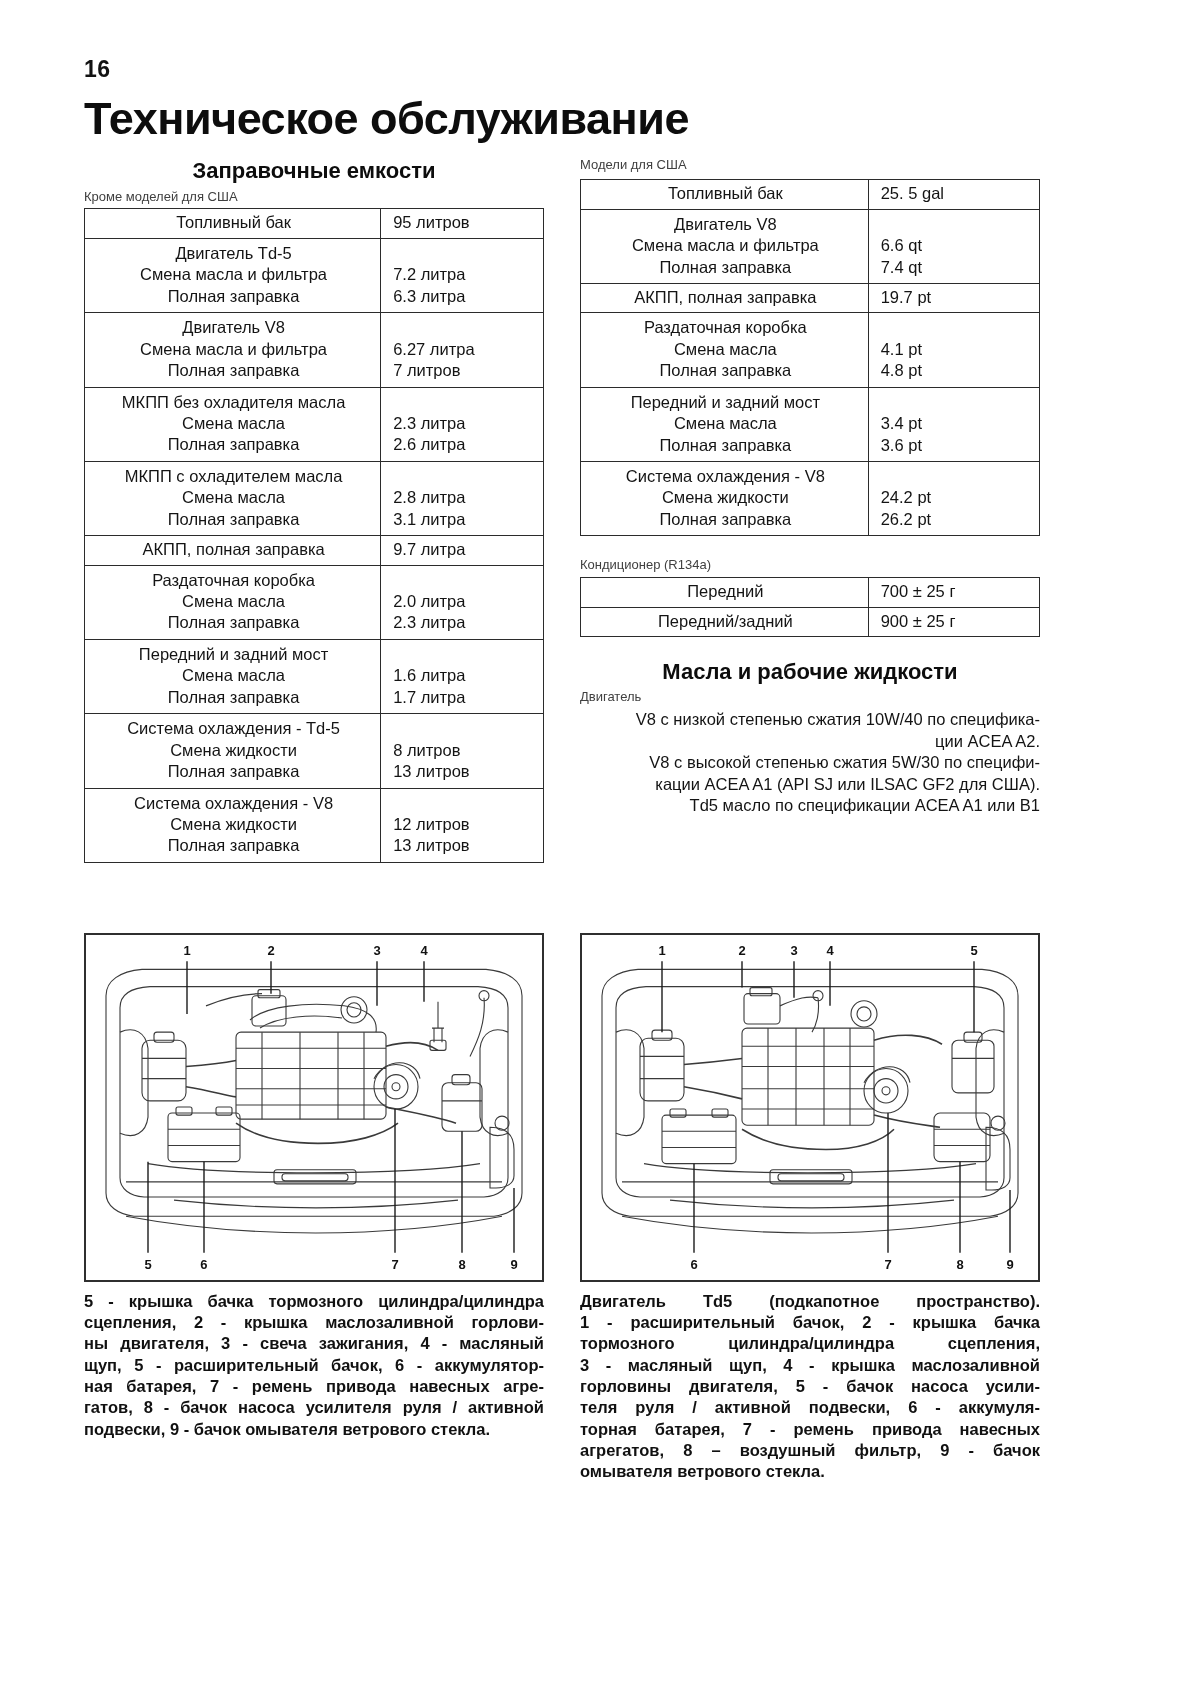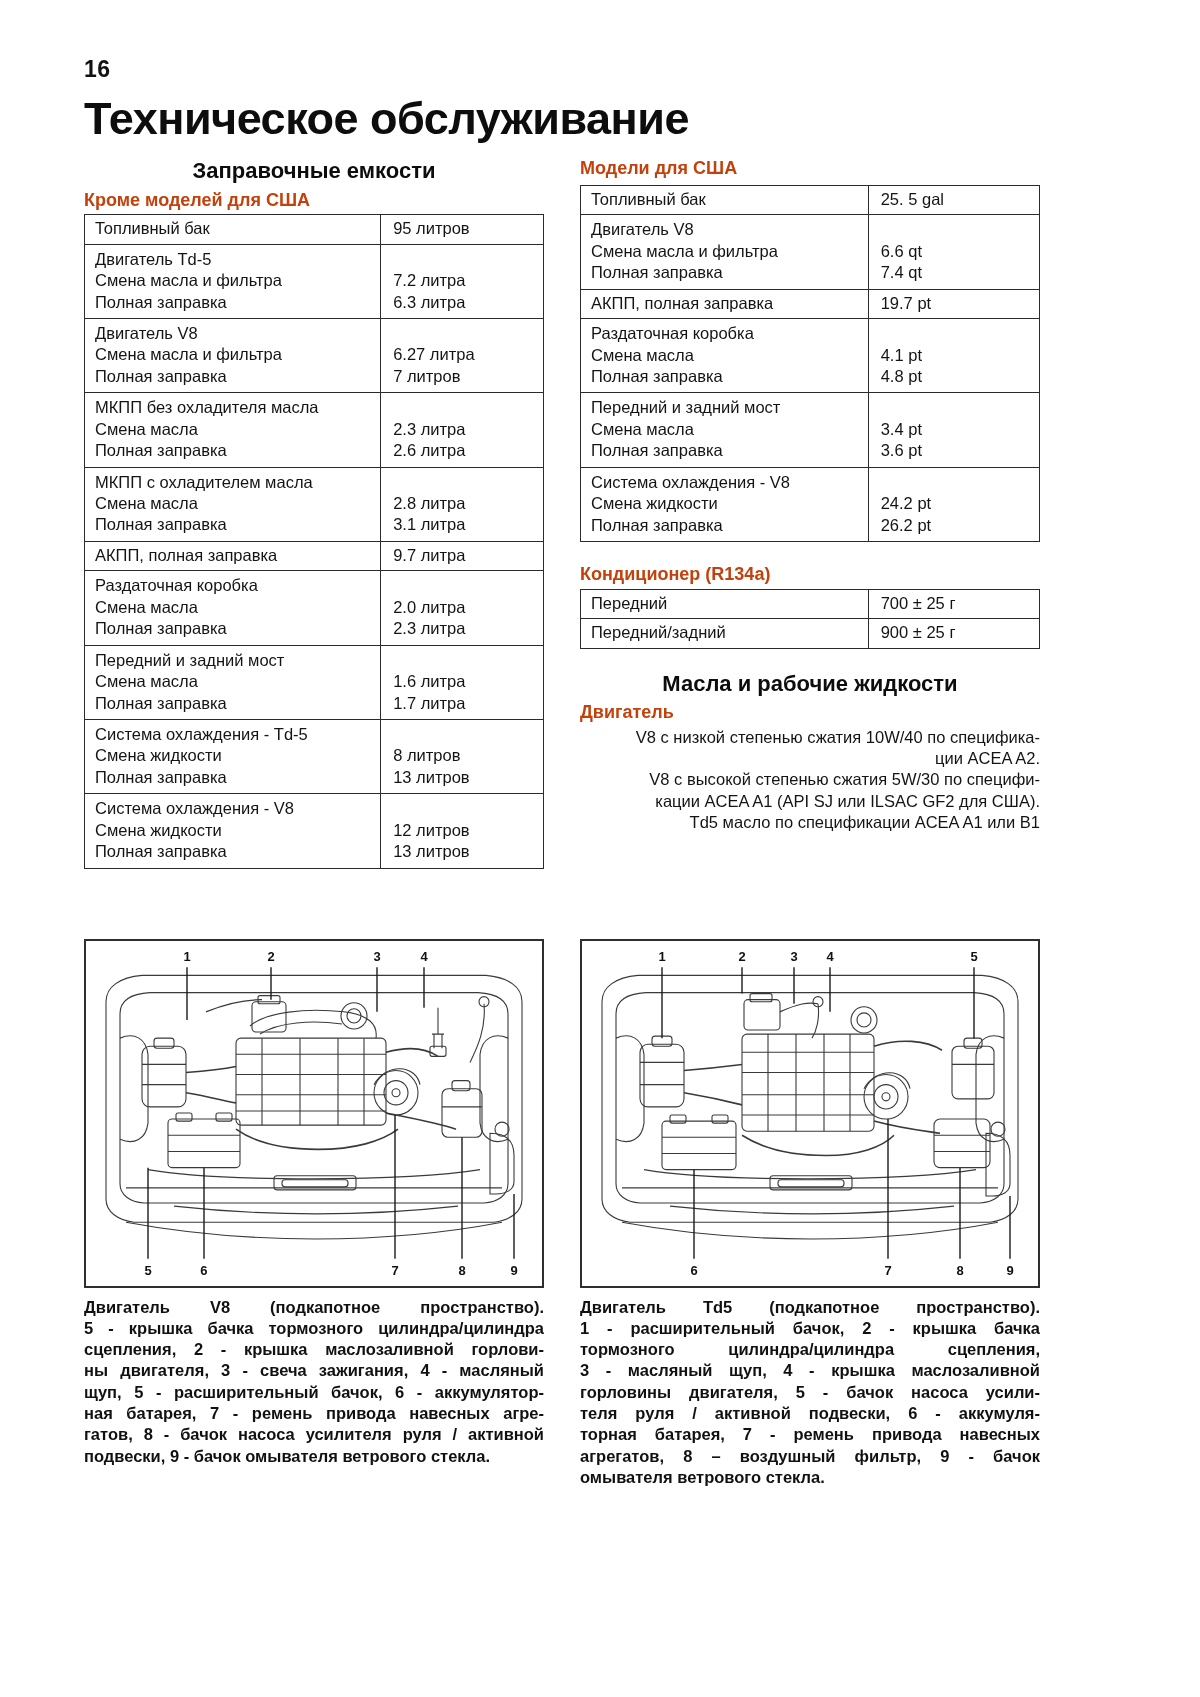--- a/index.html
+++ b/index.html
@@ -53,43 +53,43 @@
 
   h2.section-head {
     font-size: 22px;
     font-weight: bold;
     margin: 0 0 6px 0;
     line-height: 1.15;
     color: #0d0d0d;
     text-align: center;
   }
   h3.sub-head {
-    font-size: 18px;
-    font-weight: bold;
+    font-size: 13px;
+    font-weight: normal;
     margin: 0 0 6px 0;
     line-height: 1.15;
-    color: #c2410c;
+    color: #404040;
   }
   h3.sub-head.tight { margin-bottom: 4px; }
   .spacer-md { height: 22px; }
 
   table.spec {
     border-collapse: collapse;
     width: 100%;
     table-layout: fixed;
     font-size: 16.5px;
     color: #141414;
   }
   table.spec td {
     border: 1.5px solid #2b2b2b;
     padding: 3px 8px 4px 10px;
     vertical-align: middle;
     line-height: 1.30;
   }
-  table.spec td.label { width: 66%; }
+  table.spec td.label { width: 66%; text-align: center; }
   table.spec td.value { width: 34%; white-space: pre-line; padding-left: 12px; }
   table.spec td.label .t { display: block; }
   table.spec td.value .t { display: block; }
   table.spec tr.multi td { padding-top: 4px; padding-bottom: 5px; }
 
   
   table.spec.us td.label { width: 64%; }
   table.spec.us td.value { width: 36%; }
   table.spec.ac td.label { width: 64%; }
   table.spec.ac td.value { width: 36%; }
@@ -399,21 +399,20 @@
             <text x="338" y="20">4</text>
             <text x="62" y="330">5</text>
             <text x="118" y="330">6</text>
             <text x="309" y="330">7</text>
             <text x="376" y="330">8</text>
             <text x="428" y="330">9</text>
           </g>
         </svg>
       </div>
       <div class="fig-caption">
-          <span class="ln just">Двигатель   V8   (подкапотное   пространство).</span>
           <span class="ln just">5 - крышка бачка тормозного цилиндра/цилиндра</span>
           <span class="ln just">сцепления, 2 - крышка маслозаливной горлови-</span>
           <span class="ln just">ны двигателя, 3 - свеча зажигания, 4 - масляный</span>
           <span class="ln just">щуп, 5 - расширительный бачок, 6 - аккумулятор-</span>
           <span class="ln just">ная батарея, 7 - ремень привода навесных агре-</span>
           <span class="ln just">гатов, 8 - бачок насоса усилителя руля / активной</span>
           <span class="ln">подвески, 9 - бачок омывателя ветрового стекла.</span>
         </div>
     </div>
 

